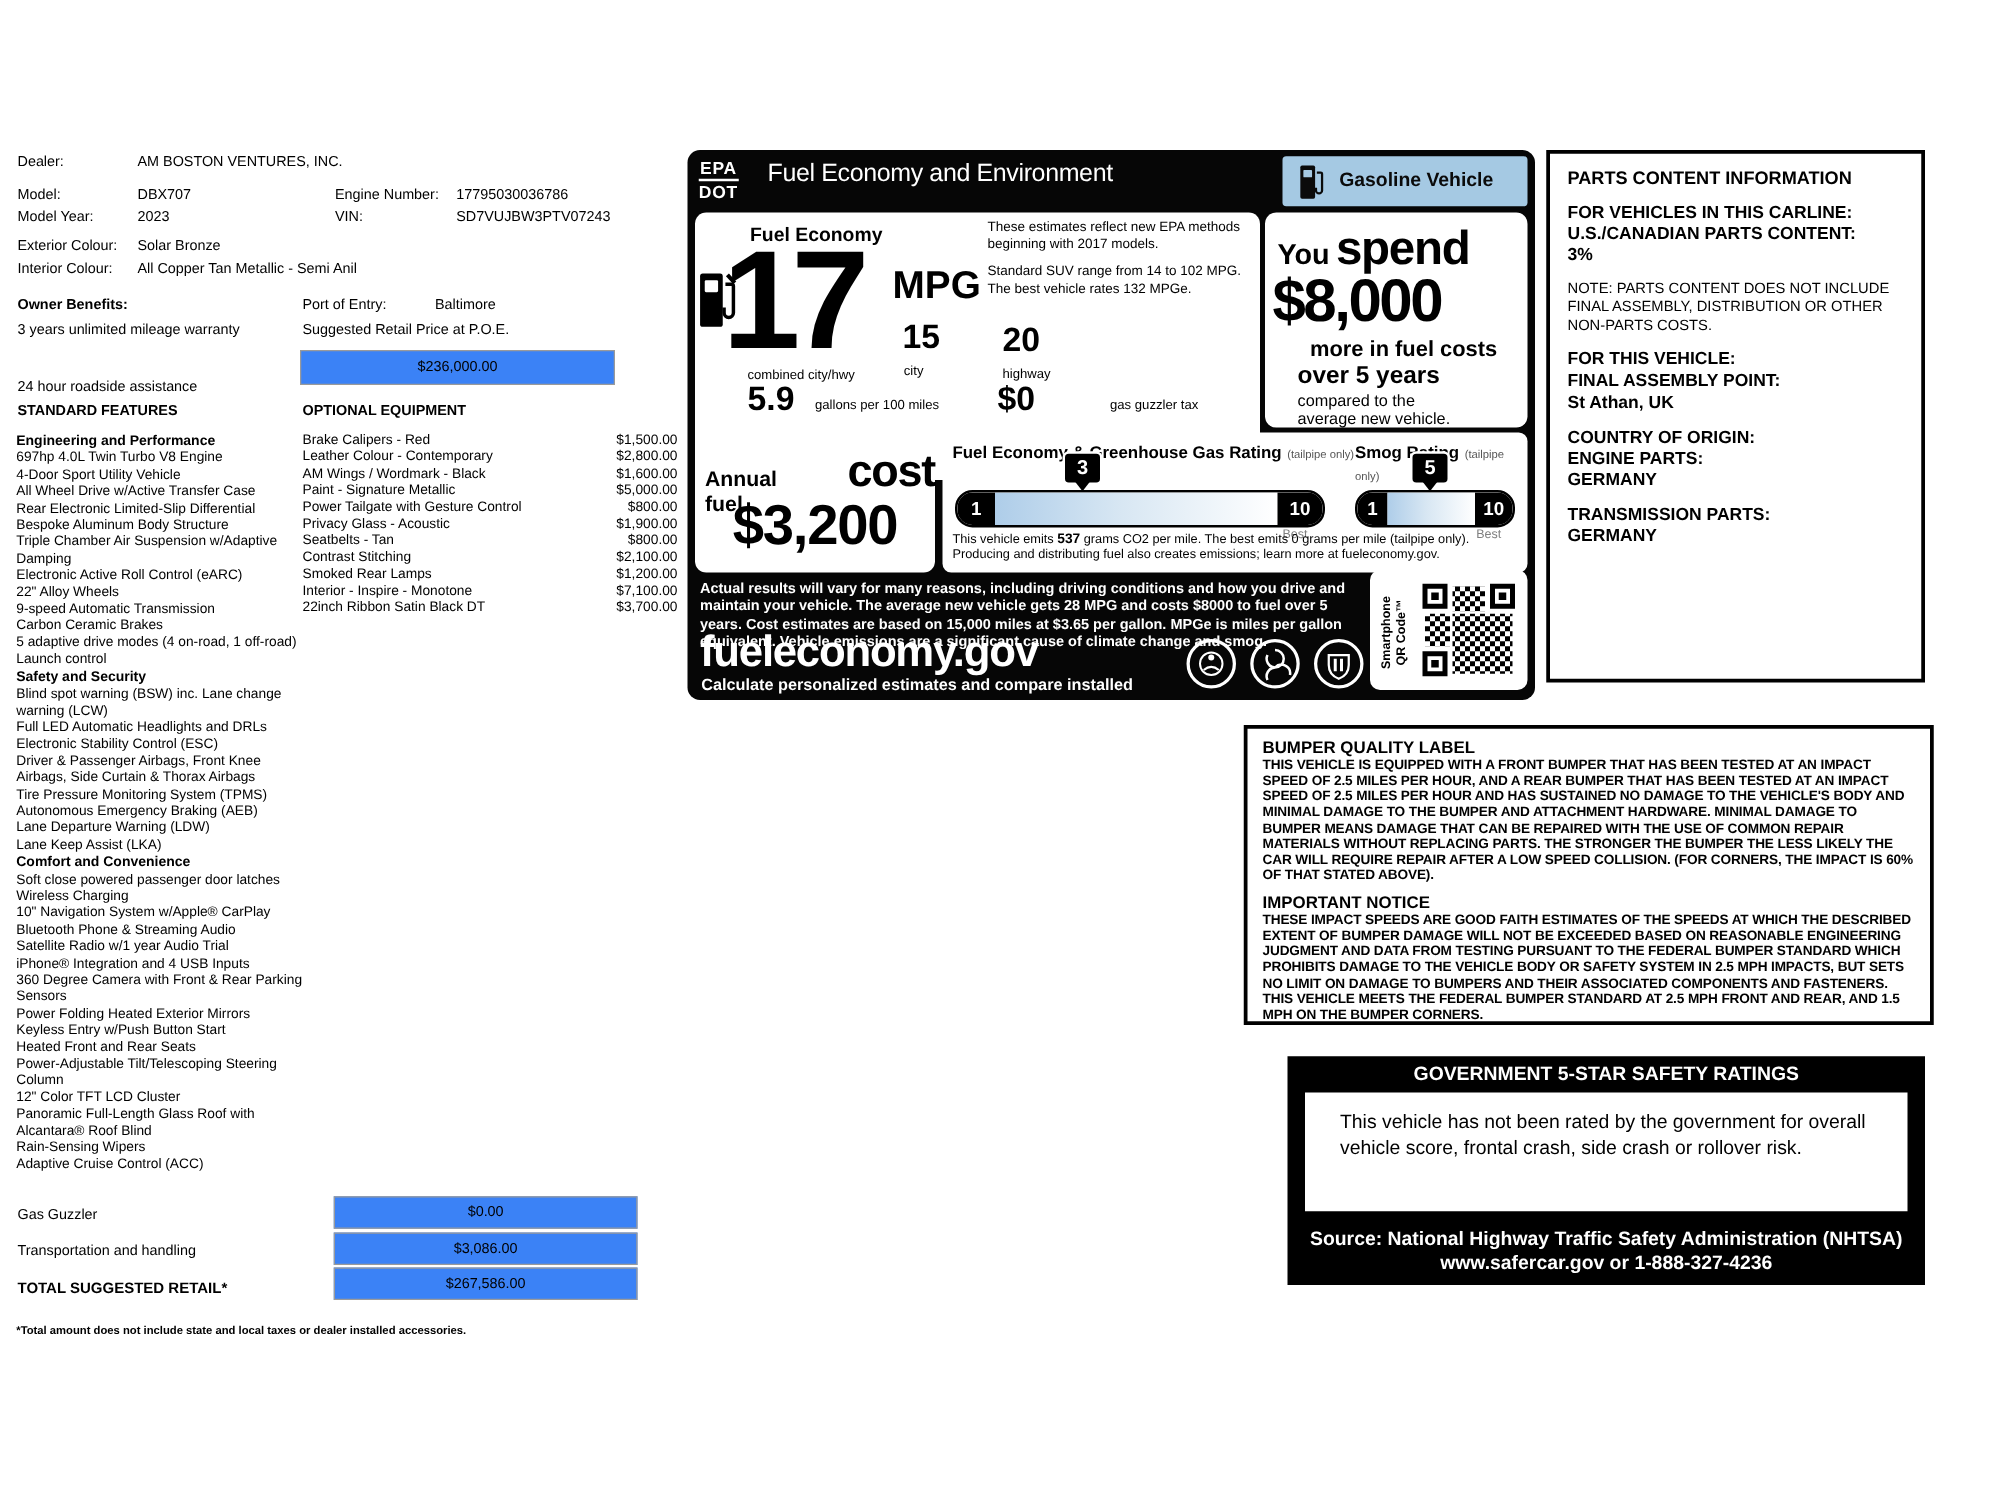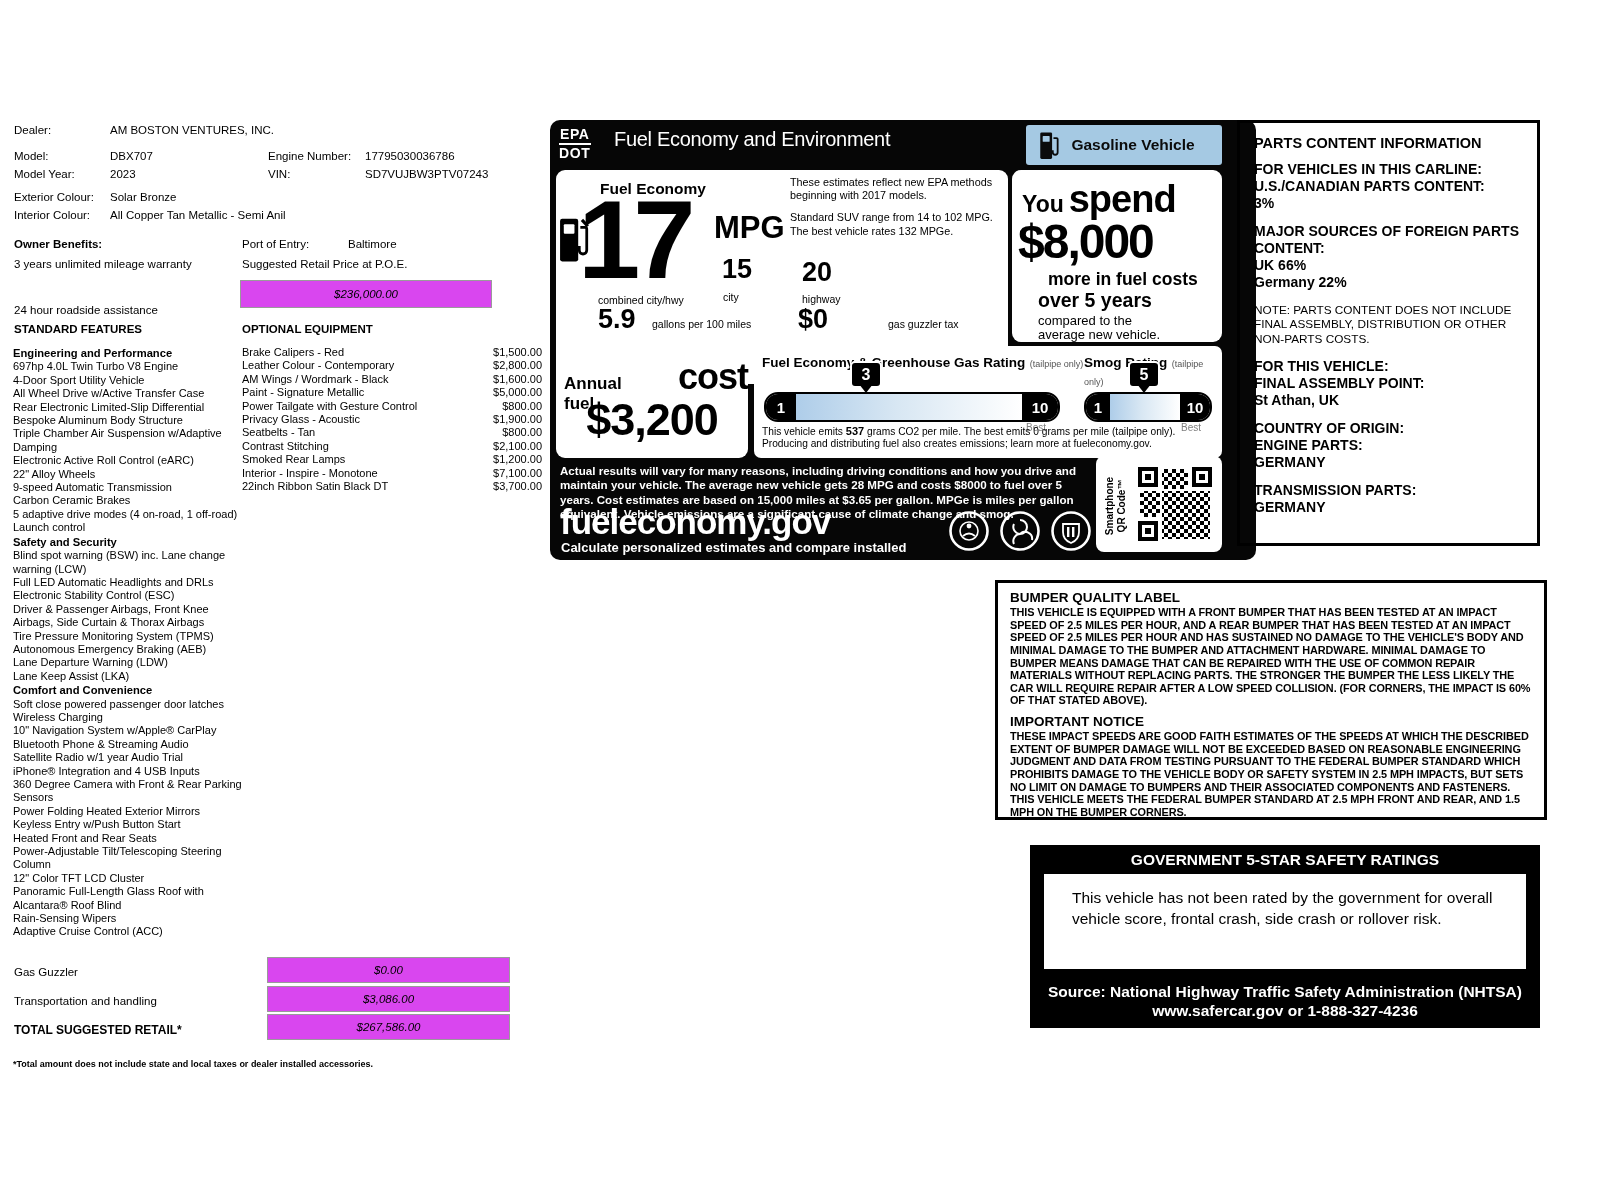--- a/index.html
+++ b/index.html
@@ -4,21 +4,21 @@
 <style>
   html,body{margin:0;padding:0;background:#fff;}
   .page{position:relative;width:1600px;height:1200px;background:#fff;overflow:hidden;
         font-family:"Liberation Sans","DejaVu Sans",sans-serif;color:#000;}
   .abs{position:absolute;}
   .b{font-weight:700;}
   .t10{font-size:10.5px;line-height:12px;}
   
   .kv-label{font-size:11.5px;}
   .kv-value{font-size:11.5px;}
-  .valbox{border:1.5px solid #9a9a9a;background:#d946ef;display:flex;align-items:center;justify-content:center;font-size:11.5px;font-style:italic;}
+  .valbox{border:1.5px solid #9a9a9a;background:#3b82f6;display:flex;align-items:center;justify-content:center;font-size:11.5px;}
   .feat{font-size:11px;line-height:13.4px;}
   .feat-head{font-weight:700;font-size:11.2px;margin-top:1px;}
   .opt-row{display:flex;font-size:11px;line-height:13.4px;}
   .opt-name{flex:1;}
   .opt-price{width:80px;text-align:right;}
   .footnote{font-size:9px;font-weight:700;}
   
   .epa{background:#060606;border-radius:10px;color:#fff;}
   .wbox{position:absolute;background:#fff;color:#000;border-radius:9px;}
   .logo-epa{font-size:14px;font-weight:700;letter-spacing:.6px;border-bottom:2.5px solid #fff;padding:0 1px 1px 1px;line-height:15px;}
@@ -259,21 +259,21 @@
     <span>$3,086.00</span>
   </div>
 
   <div class="abs kv-value b" style="left:14px;top:1023px;font-size:12px;">TOTAL SUGGESTED RETAIL*</div>
   <div class="abs valbox" style="left:267px;top:1014px;width:241px;height:24px;">
     <span>$267,586.00</span>
   </div>
 
   <div class="abs footnote" style="left:13px;top:1059px;">*Total amount does not include state and local taxes or dealer installed accessories.</div>
 
-  <div class="abs epa" style="left:550px;top:120px;width:678px;height:440px;padding-left:28px;">
+  <div class="abs epa" style="left:550px;top:120px;width:678px;height:440px;">
 
     <div class="abs" style="left:9px;top:7px;">
       <div class="logo-epa">EPA</div>
       <div class="logo-dot">DOT</div>
     </div>
     <div class="abs epa-title" style="left:64px;top:8px;">Fuel Economy and Environment</div>
     <div class="gas-box" style="left:476px;top:5px;width:196px;height:40px;">
       <span class="abs" style="left:13px;top:4px;">
         <svg width="22" height="32" viewBox="0 0 30 46">
           <rect x="1" y="5" width="17" height="38" rx="2" fill="#0b0b0b"></rect>
@@ -440,28 +440,20 @@
 
         <div class="parts-block" data-style="bold">
           <div>
 
           <div>FOR VEHICLES IN THIS CARLINE:</div>
             <div>U.S./CANADIAN PARTS CONTENT:</div>
             <div>3%</div>
           </div>
         </div>
 
-        <div class="parts-block" data-style="bold">
-          <div>
-
-          <div>MAJOR SOURCES OF FOREIGN PARTS CONTENT:</div>
-            <div>UK 66%</div>
-            <div>Germany 22%</div>
-          </div>
-        </div>
 
         <div class="parts-block" data-style="normal">
           <div>
 
           <div>NOTE: PARTS CONTENT DOES NOT INCLUDE FINAL ASSEMBLY, DISTRIBUTION OR OTHER NON-PARTS COSTS.</div>
           </div>
         </div>
 
         <div class="parts-block" data-style="bold">
           <div>

